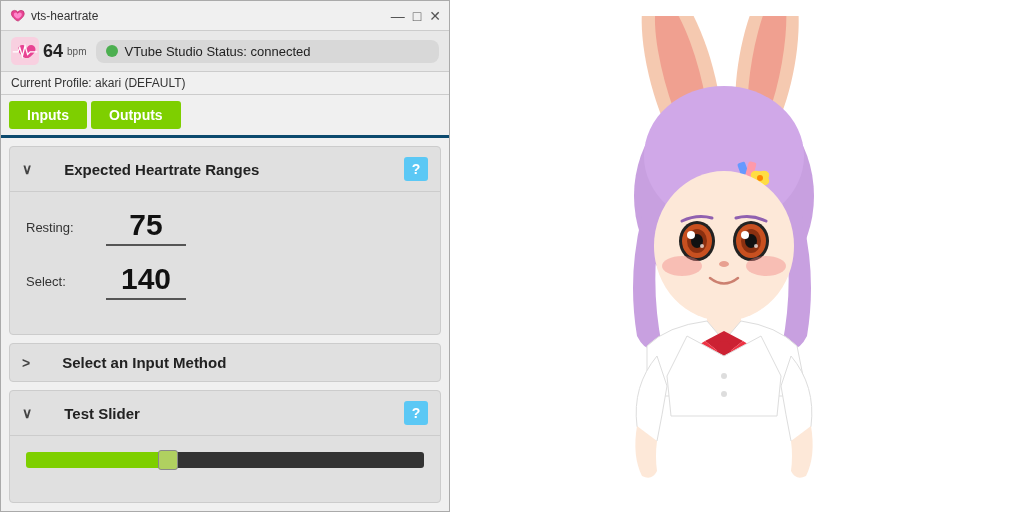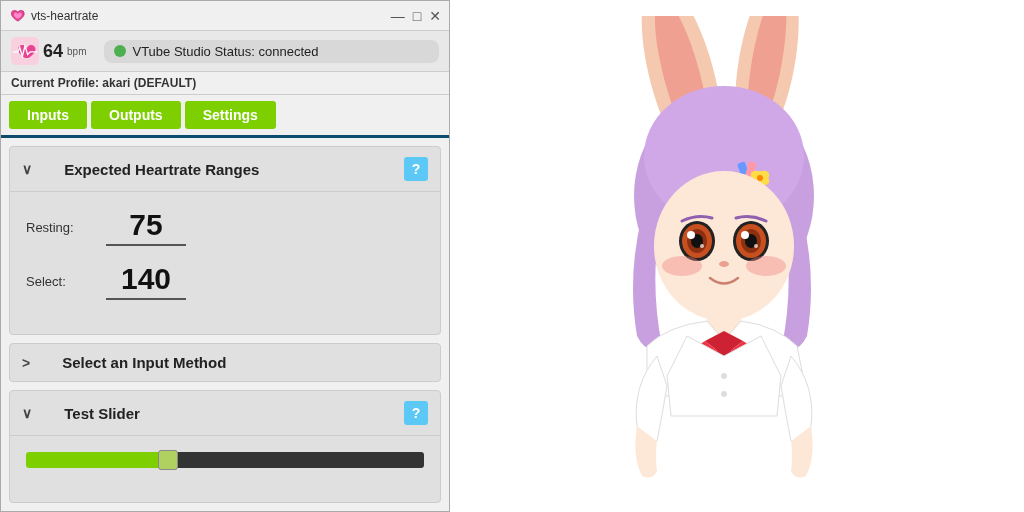--- a/index.html
+++ b/index.html
@@ -59,21 +59,21 @@
       width: 16px;
       height: 16px;
     }
 
     
     .statusbar {
       background: #e8e8e8;
       padding: 6px 10px;
       display: flex;
       align-items: center;
-      gap: 18px;
+      gap: 10px;
       border-bottom: 1px solid #ccc;
     }
     .bpm-display {
       display: flex;
       align-items: center;
       gap: 4px;
     }
     .bpm-icon {
       width: 28px;
       height: 28px;
@@ -108,21 +108,21 @@
     }
 
     
     .profilebar {
       padding: 4px 10px;
       font-size: 12px;
       color: #333;
       border-bottom: 1px solid #ccc;
       background: #f0f0f0;
     }
-    .profilebar span { font-weight: bold; text-align: center; }
+    .profilebar span { font-weight: normal; text-align: center; }
 
     
     .navtabs {
       display: flex;
       gap: 4px;
       padding: 6px 8px;
       background: #f0f0f0;
       border-bottom: 3px solid #0c4a6e;
     }
     .navtab {
@@ -294,21 +294,20 @@
   </div>
 
   <div class="profilebar">
     <span>Current Profile:</span>
     <span>akari (DEFAULT)</span>
   </div>
 
   <div class="navtabs">
     <button class="navtab">Inputs</button>
     <button class="navtab">Outputs</button>
-    <button class="navtab">Settings</button>
   </div>
 
   <div class="content">
 
     <div class="section-card">
       <div class="section-header">
         <div class="section-header-left">
           <span class="section-chevron">∨</span>
           <span class="section-title">Expected Heartrate Ranges</span>
         </div>

